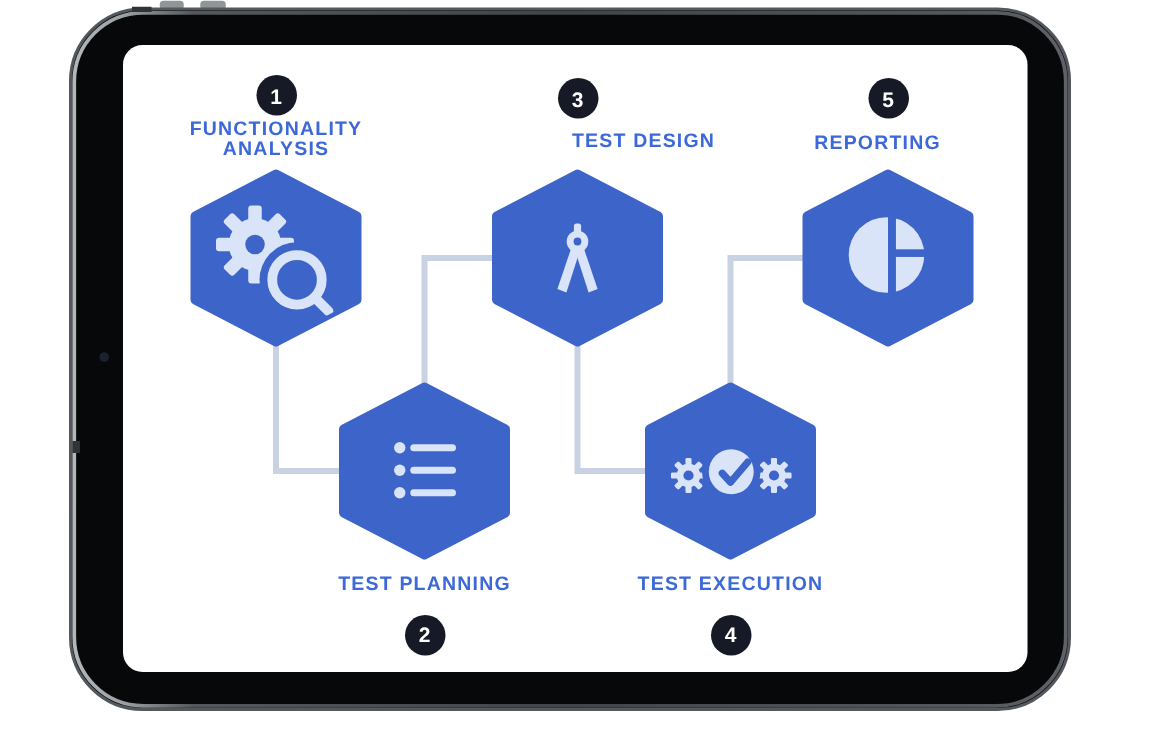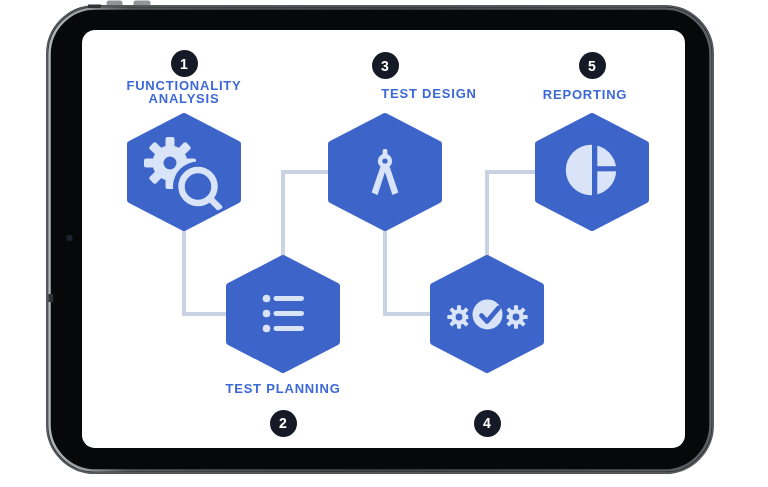--- a/index.html
+++ b/index.html
@@ -149,15 +149,16 @@
 
   <div class="badge" style="left:170.5px;top:50px;">1</div>
   <div class="badge" style="left:269.5px;top:409.5px;">2</div>
   <div class="badge" style="left:371.5px;top:52px;">3</div>
   <div class="badge" style="left:473.5px;top:409.5px;">4</div>
   <div class="badge" style="left:578.5px;top:52px;">5</div>
 
   <div class="step-label" style="left:283px;top:382px;">TEST PLANNING</div>
   <div class="step-label two-line" style="left:184px;top:79px;">FUNCTIONALITY ANALYSIS</div>
   <div class="step-label" style="left:385px;top:87px;margin-left:44px;">TEST DESIGN</div>
+  <div class="step-label" style="left:487px;top:382px;">TEST EXECUTION</div>
   <div class="step-label" style="left:585px;top:88px;">REPORTING</div>
 
 </div>
 
 </body></html>

